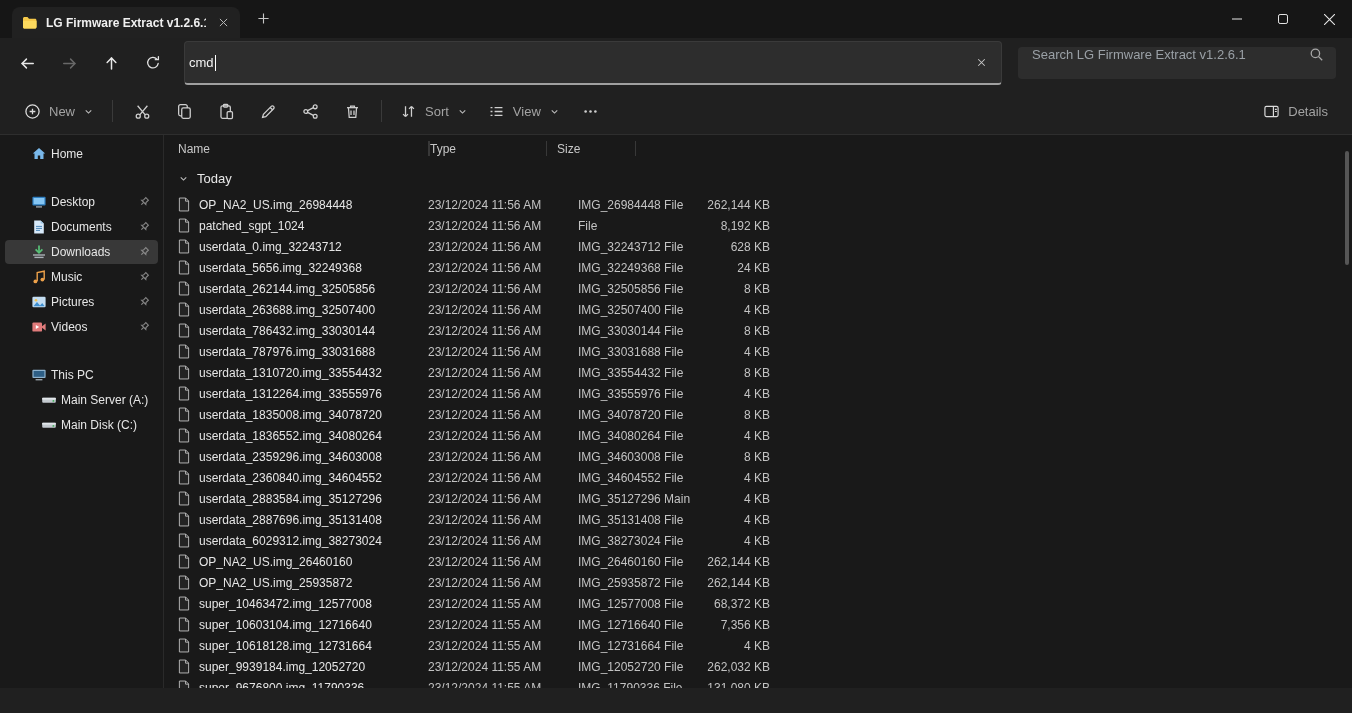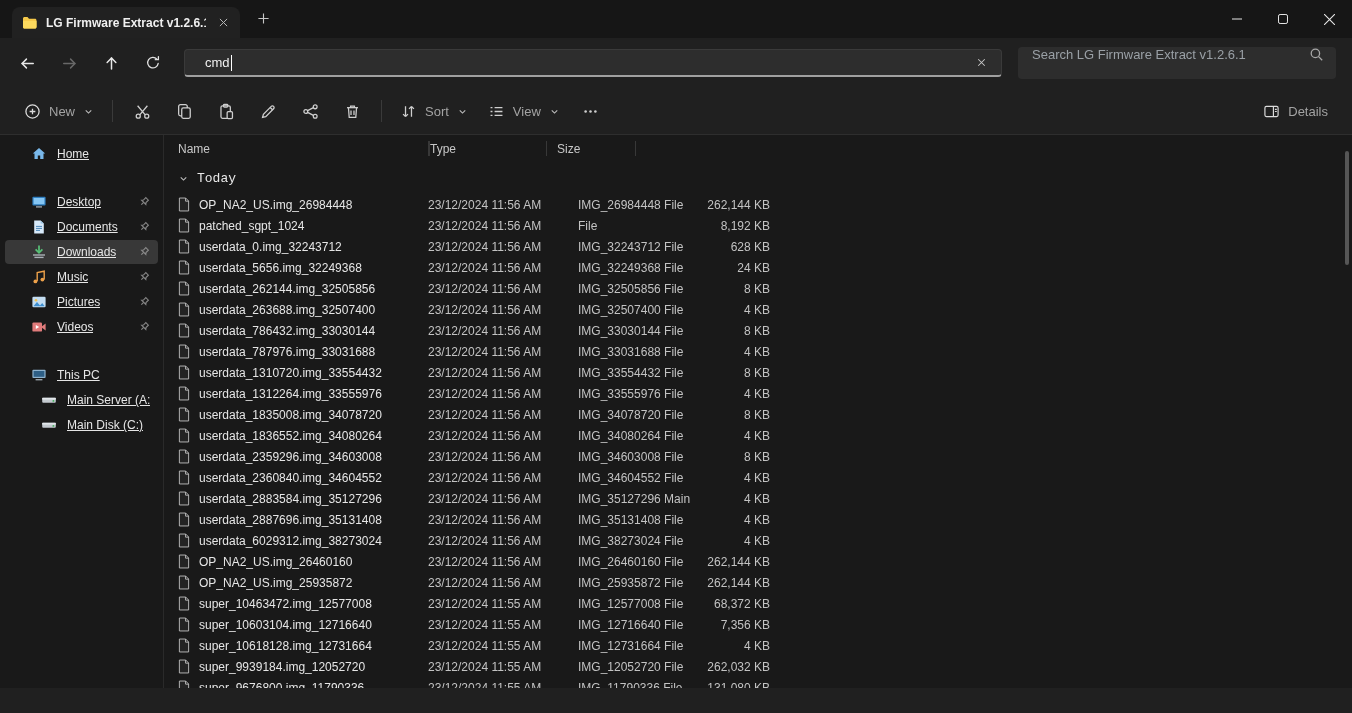--- a/index.html
+++ b/index.html
@@ -23,24 +23,24 @@
   .tab-close, .newtab { display:flex; align-items:center; justify-content:center; border-radius:4px; }
   .tab-close { width:18px; height:18px; }
   .newtab { width:30px; height:30px; margin:0 0 1px 8px; align-self:center; }
   .win-controls { margin-left:auto; display:flex; align-self:flex-start; height:38px; }
   .winbtn { width:46px; height:38px; display:flex; align-items:center; justify-content:center; }
 
   
   .navbar { height:50px; background:#202020; display:flex; align-items:center; padding:0 16px 0 10px; }
   .navbtn { width:34px; height:34px; border-radius:4px; display:flex; align-items:center; justify-content:center; flex:0 0 auto; margin-right:8px; }
   .addressbar {
-    flex:1; height:28px; margin-left:6px; background:#2d2d2d;
+    flex:1; height:44px; margin-left:6px; background:#2d2d2d;
     border:1px solid #3a3a3a; border-bottom:2px solid rgba(255,255,255,.55);
     border-radius:4px; display:flex; align-items:center;
-    padding:0 8px 0 20px; font-size:13px;
+    padding:0 8px 0 4px; font-size:13px;
   }
   .addr-text { color:#f2f2f2; }
   .caret { width:1px; height:16px; background:#fff; margin-left:1px; animation:blink 1.1s step-end infinite; }
   @keyframes blink { 50% { opacity:0; } }
   .addr-clear { margin-left:auto; width:24px; height:24px; display:flex; align-items:center; justify-content:center; border-radius:4px; }
   .searchbox {
     width:318px; height:32px; margin-left:16px; background:#2d2d2d;
     border-radius:4px; display:flex; align-items:flex-start;
     padding:0 12px 0 14px; font-size:13px; color:#9aa0a6;
   }
@@ -54,41 +54,41 @@
     color:#a3a3a3; font-size:13px; font-family:inherit; cursor:default;text-align:right;
   }
   .tb-iconbtn { width:42px; height:34px; display:flex; align-items:center; justify-content:center; border-radius:4px; }
   .tb-divider { width:1px; height:22px; background:#3a3a3a; margin:0 8px; flex:0 0 auto; }
   .tb-spacer { flex:1; }
 
   
   .main { display:flex; height:553px; background:#191919; position:relative; }
   .sidebar { width:164px; border-right:1px solid #2a2a2a; padding-top:6px; flex:0 0 auto; }
   .side-item {
-    height:24px; display:flex; align-items:center; gap:10px;
+    height:24px; display:flex; align-items:center; gap:4px;
     padding:0 8px 0 26px; margin:1px 5px; border-radius:4px;
-    font-size:12px; color:#e6e6e6;text-decoration:underline;
+    font-size:12px; color:#e6e6e6;
   }
   .side-item.selected { background:#383838; }
   .side-item.indent { padding-left:36px; }
   .side-label { white-space:nowrap; overflow:hidden; }
   .side-item .pin { margin-left:auto; opacity:.85; }
   .side-gap { height:22px; }
   .sicon { width:16px; height:16px; flex:0 0 auto; }
 
   .content { flex:1; padding-left:14px; overflow:hidden; }
   .colheaders { display:flex; align-items:center; height:27px; font-size:12px; color:#c7c7c7; }
   .hcell { display:flex; align-items:center; height:100%; position:relative; }
   .hsep { width:1px; height:15px; background:#383838; flex:0 0 auto; }
   .w-name { width:250px; } .w-date { width:150px; } .w-type { width:116px; } .w-size { width:88px; }
   .hcell.w-date { padding-left:0; }
   .hcell.w-size { padding-left:10px; }
   .sort-ind { position:absolute; top:1px; left:50%; transform:translateX(-50%); }
 
-  .group-header { display:flex; align-items:center; gap:8px; height:32px; font-size:13px; color:#e8e8e8;font-family:Liberation Mono, monospace; }
+  .group-header { display:flex; align-items:center; gap:8px; height:32px; font-size:13px; color:#e8e8e8; }
 
   .frow { display:flex; align-items:center; height:21px; font-size:12px; }
   .cell { white-space:nowrap; overflow:hidden; }
   .c-name { width:250px; display:flex; align-items:center; gap:9px; color:#e6e6e6; padding-right:8px; }
   .c-date { width:150px; color:#c3c3c3; }
   .c-type { width:116px; color:#c3c3c3; }
   .c-size { width:88px; color:#c3c3c3; text-align:right; padding-right:12px; }
   .ficon { width:12px; height:15px; flex:0 0 auto; }
 
   .scrollbar { position:absolute; right:3px; top:14px; width:4px; height:528px; }

